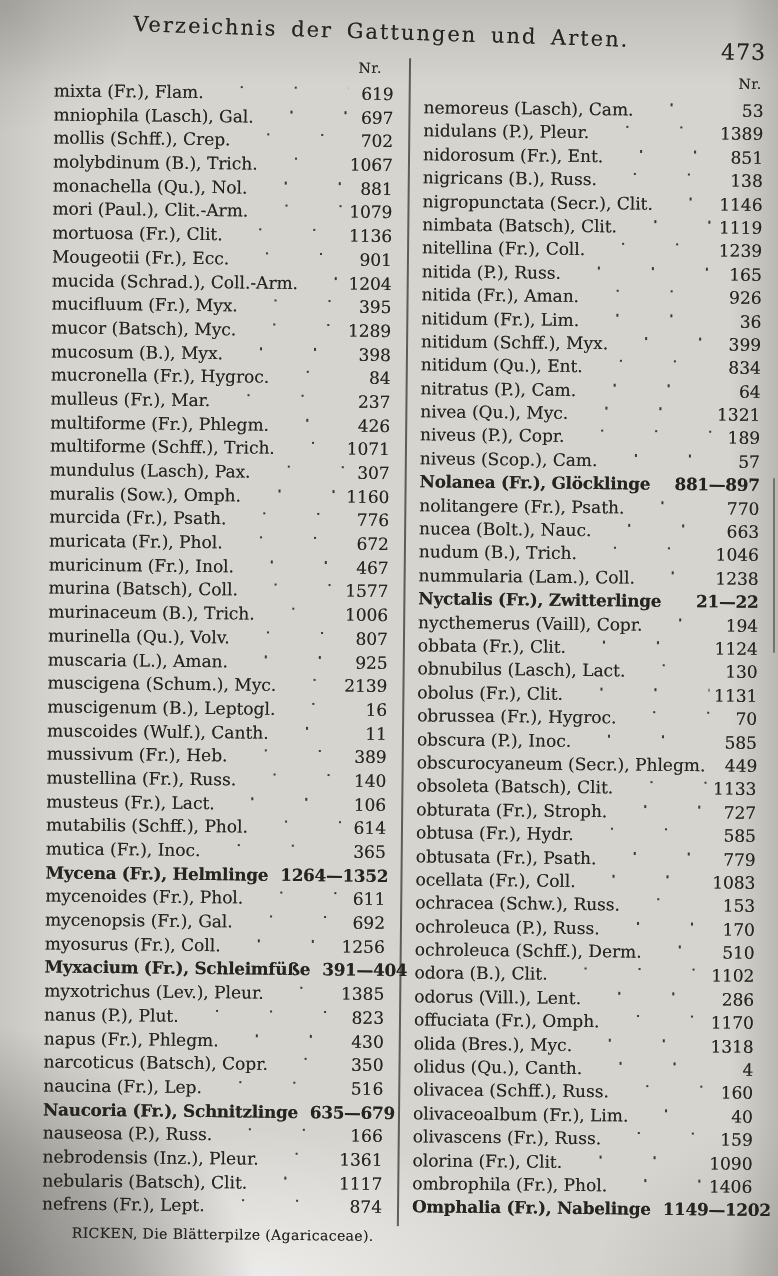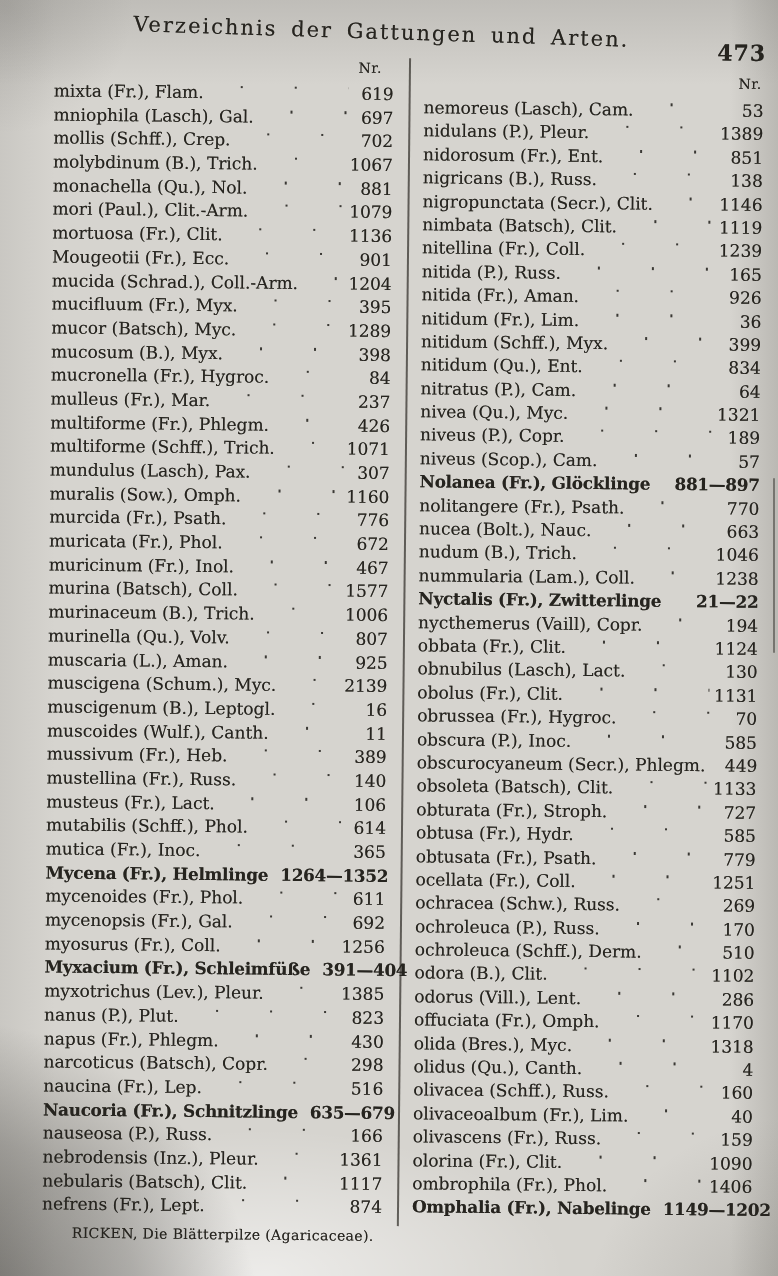--- a/index.html
+++ b/index.html
@@ -28,21 +28,21 @@
   }
   .title{
     position:absolute;top:20px;left:0;width:100%;
     text-align:center;
     transform:translateX(-14px) rotate(1.2deg);
     font-size:21px;letter-spacing:2px;word-spacing:5px;
     white-space:nowrap;
   }
   .page-number{
     position:absolute;top:36px;right:18px;
-    font-size:22px;font-weight:700;letter-spacing:1px;
+    font-size:22px;font-weight:400;letter-spacing:1px;
   }
   .nr-header{
     position:absolute;font-size:14px;letter-spacing:0.5px;
   }
   .nr-header.left{top:60px;left:48px;width:328px;text-align:right;}
   .nr-header.right{top:72px;left:418px;width:338px;text-align:right;}
   .divider{
     position:absolute;left:403px;top:58px;height:1168px;width:1.5px;
     background:rgba(48,46,40,0.72);
   }
@@ -294,21 +294,21 @@
           <span class="nr">823</span>
         </div>
         <div class="row">
           <span class="name">napus (Fr.), Phlegm.</span>
           <span class="leader"></span>
           <span class="nr">430</span>
         </div>
         <div class="row">
           <span class="name">narcoticus (Batsch), Copr.</span>
           <span class="leader"></span>
-          <span class="nr">298</span>
+          <span class="nr">350</span>
         </div>
         <div class="row">
           <span class="name">naucina (Fr.), Lep.</span>
           <span class="leader"></span>
           <span class="nr">516</span>
         </div>
         <div class="row genus">
           <span class="name">Naucoria (Fr.), Schnitzlinge</span>
           <span class="leader"></span>
           <span class="nr">635—679</span>
@@ -497,26 +497,26 @@
           <span class="nr">585</span>
         </div>
         <div class="row">
           <span class="name">obtusata (Fr.), Psath.</span>
           <span class="leader"></span>
           <span class="nr">779</span>
         </div>
         <div class="row">
           <span class="name">ocellata (Fr.), Coll.</span>
           <span class="leader"></span>
-          <span class="nr">1251</span>
+          <span class="nr">1083</span>
         </div>
         <div class="row">
           <span class="name">ochracea (Schw.), Russ.</span>
           <span class="leader"></span>
-          <span class="nr">269</span>
+          <span class="nr">153</span>
         </div>
         <div class="row">
           <span class="name">ochroleuca (P.), Russ.</span>
           <span class="leader"></span>
           <span class="nr">170</span>
         </div>
         <div class="row">
           <span class="name">ochroleuca (Schff.), Derm.</span>
           <span class="leader"></span>
           <span class="nr">510</span>

